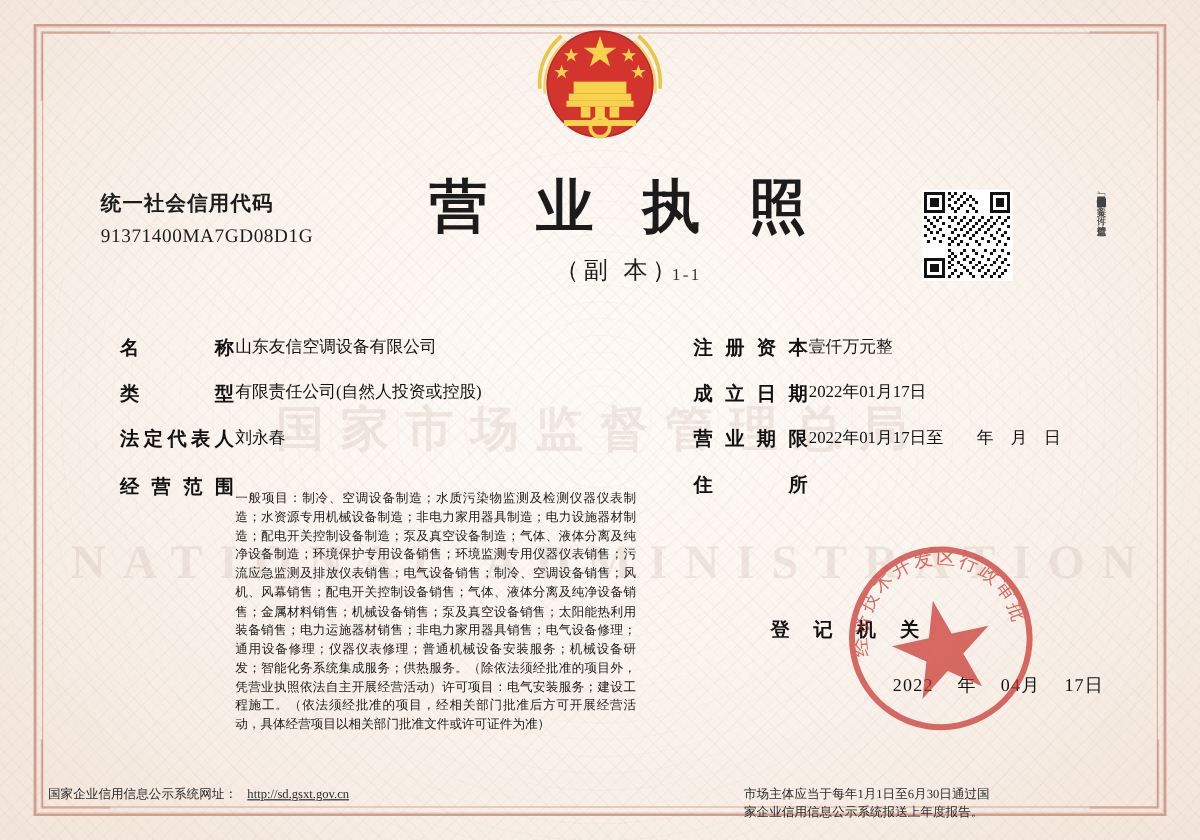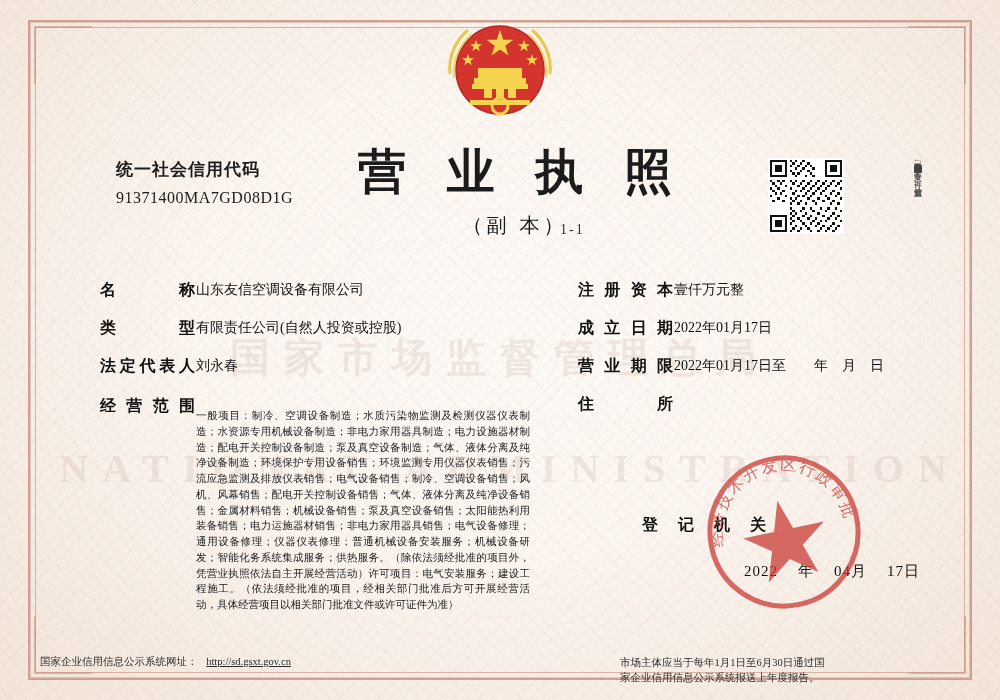--- a/index.html
+++ b/index.html
@@ -109,21 +109,21 @@
     top: 222px;
     left: 560px;
     font-size: 14px;
     color: #333;
     letter-spacing: 2px;
   }
 
   
   .code-block {
     position: absolute;
-    left: 116px;
+    left: 84px;
     top: 158px;
     color: #1b1b1b;
   }
   .code-label {
     font-size: 17px;
     letter-spacing: 1px;
     font-weight: bold;
   }
   .code-value {
     margin-top: 8px;

